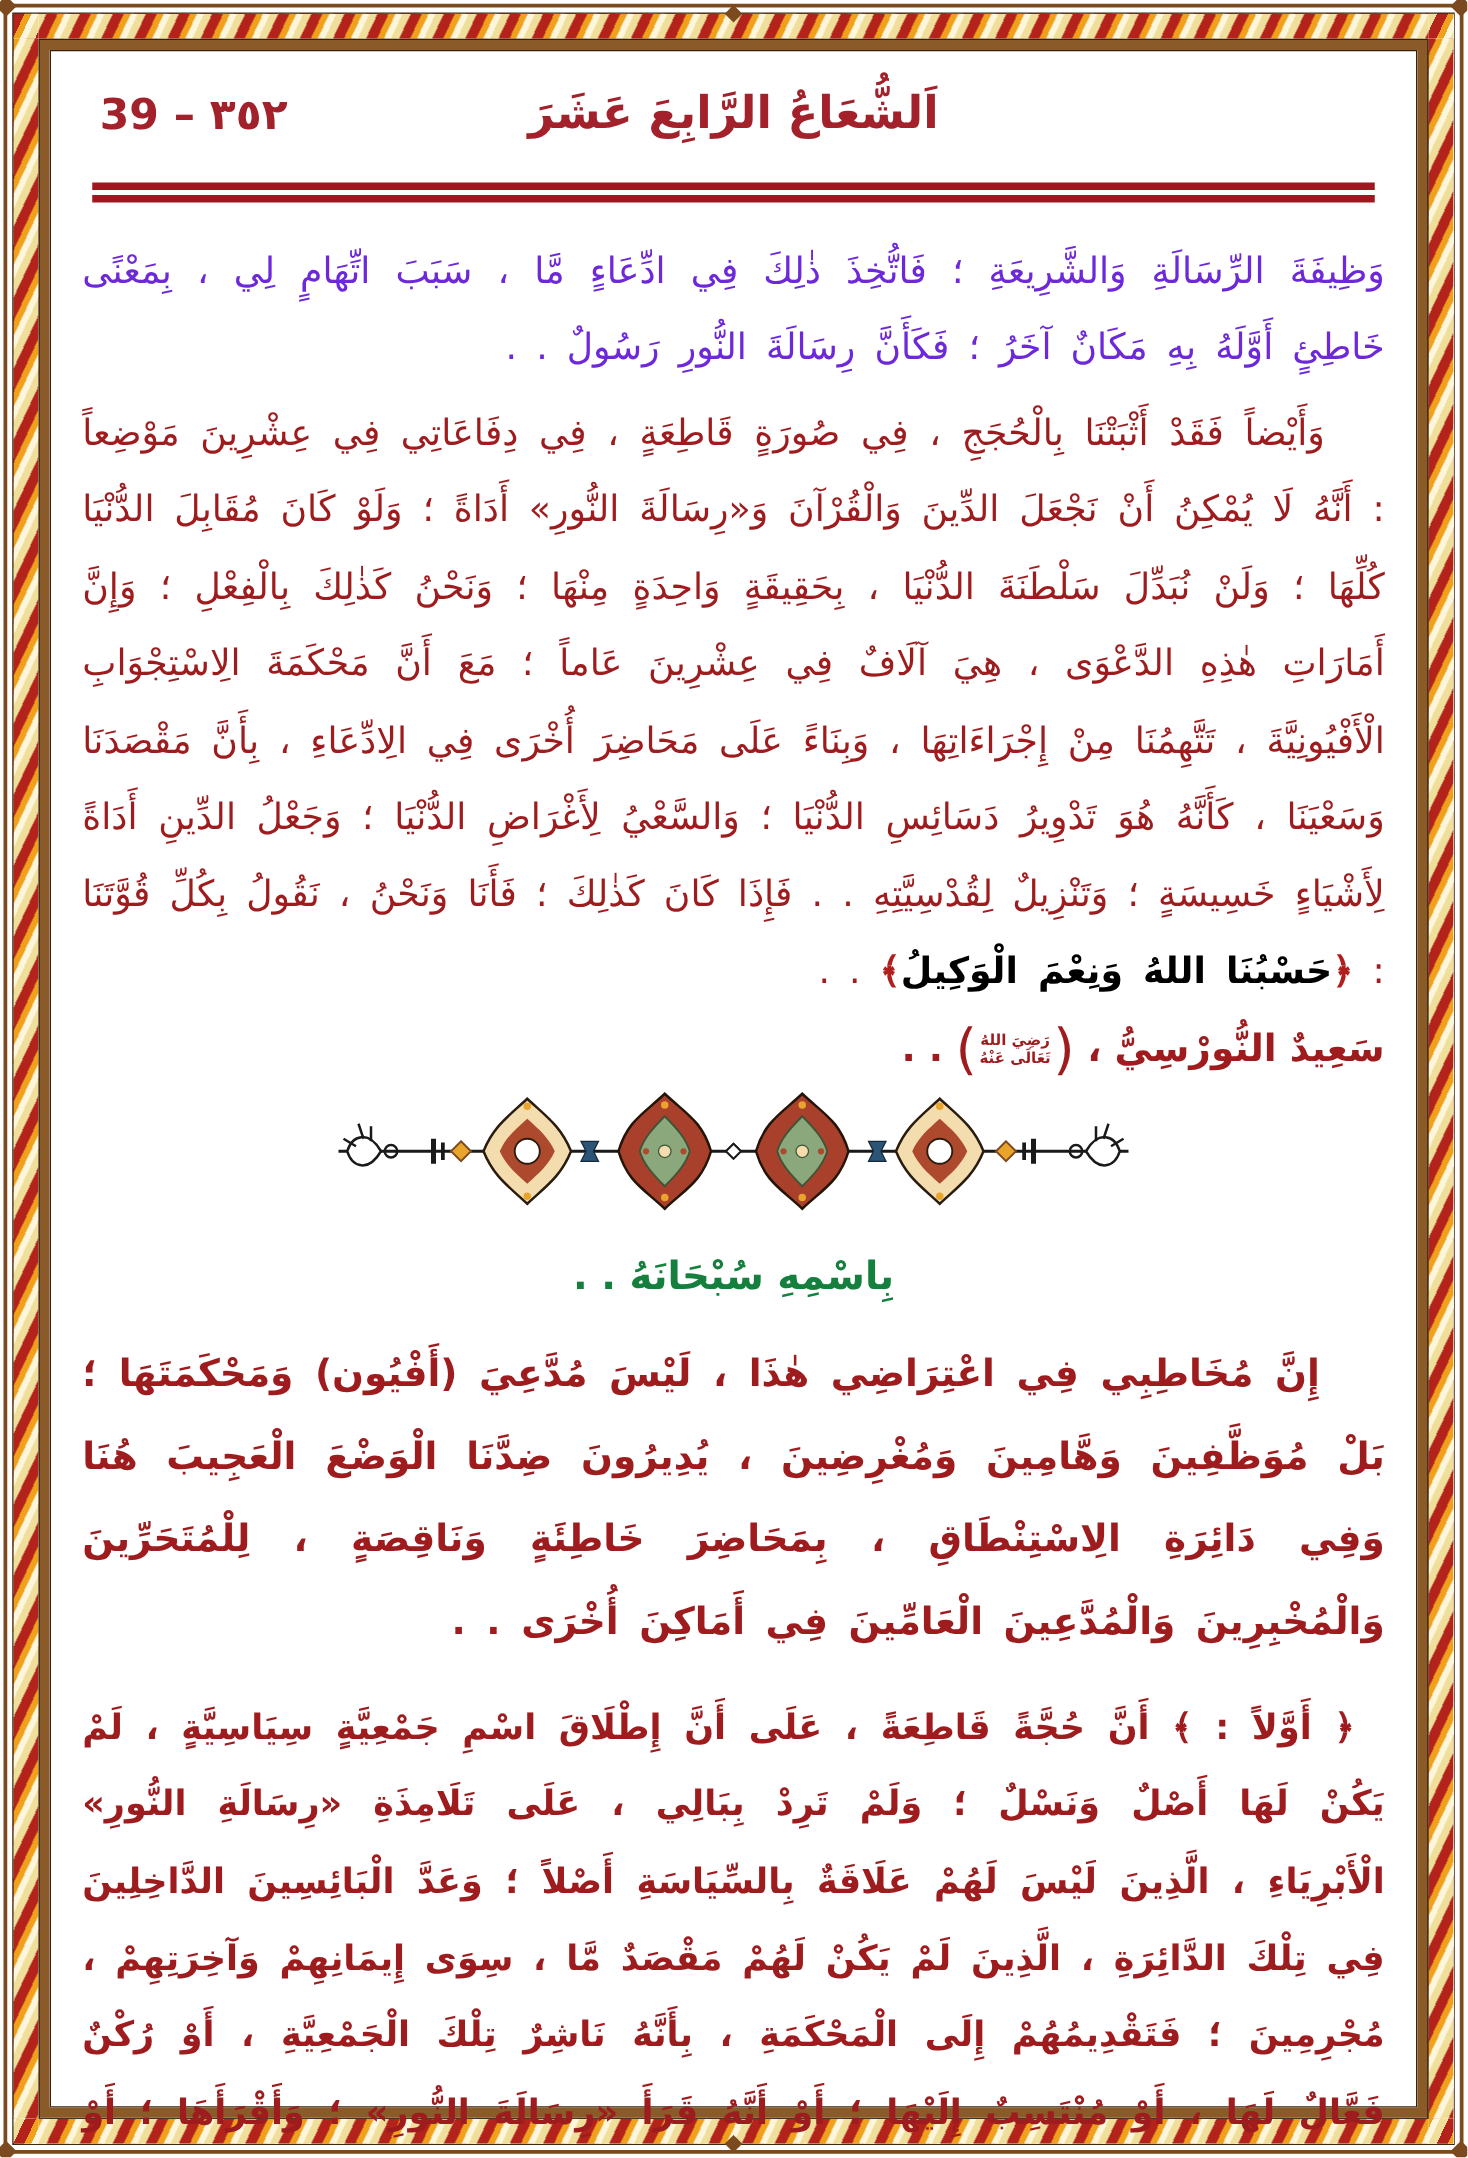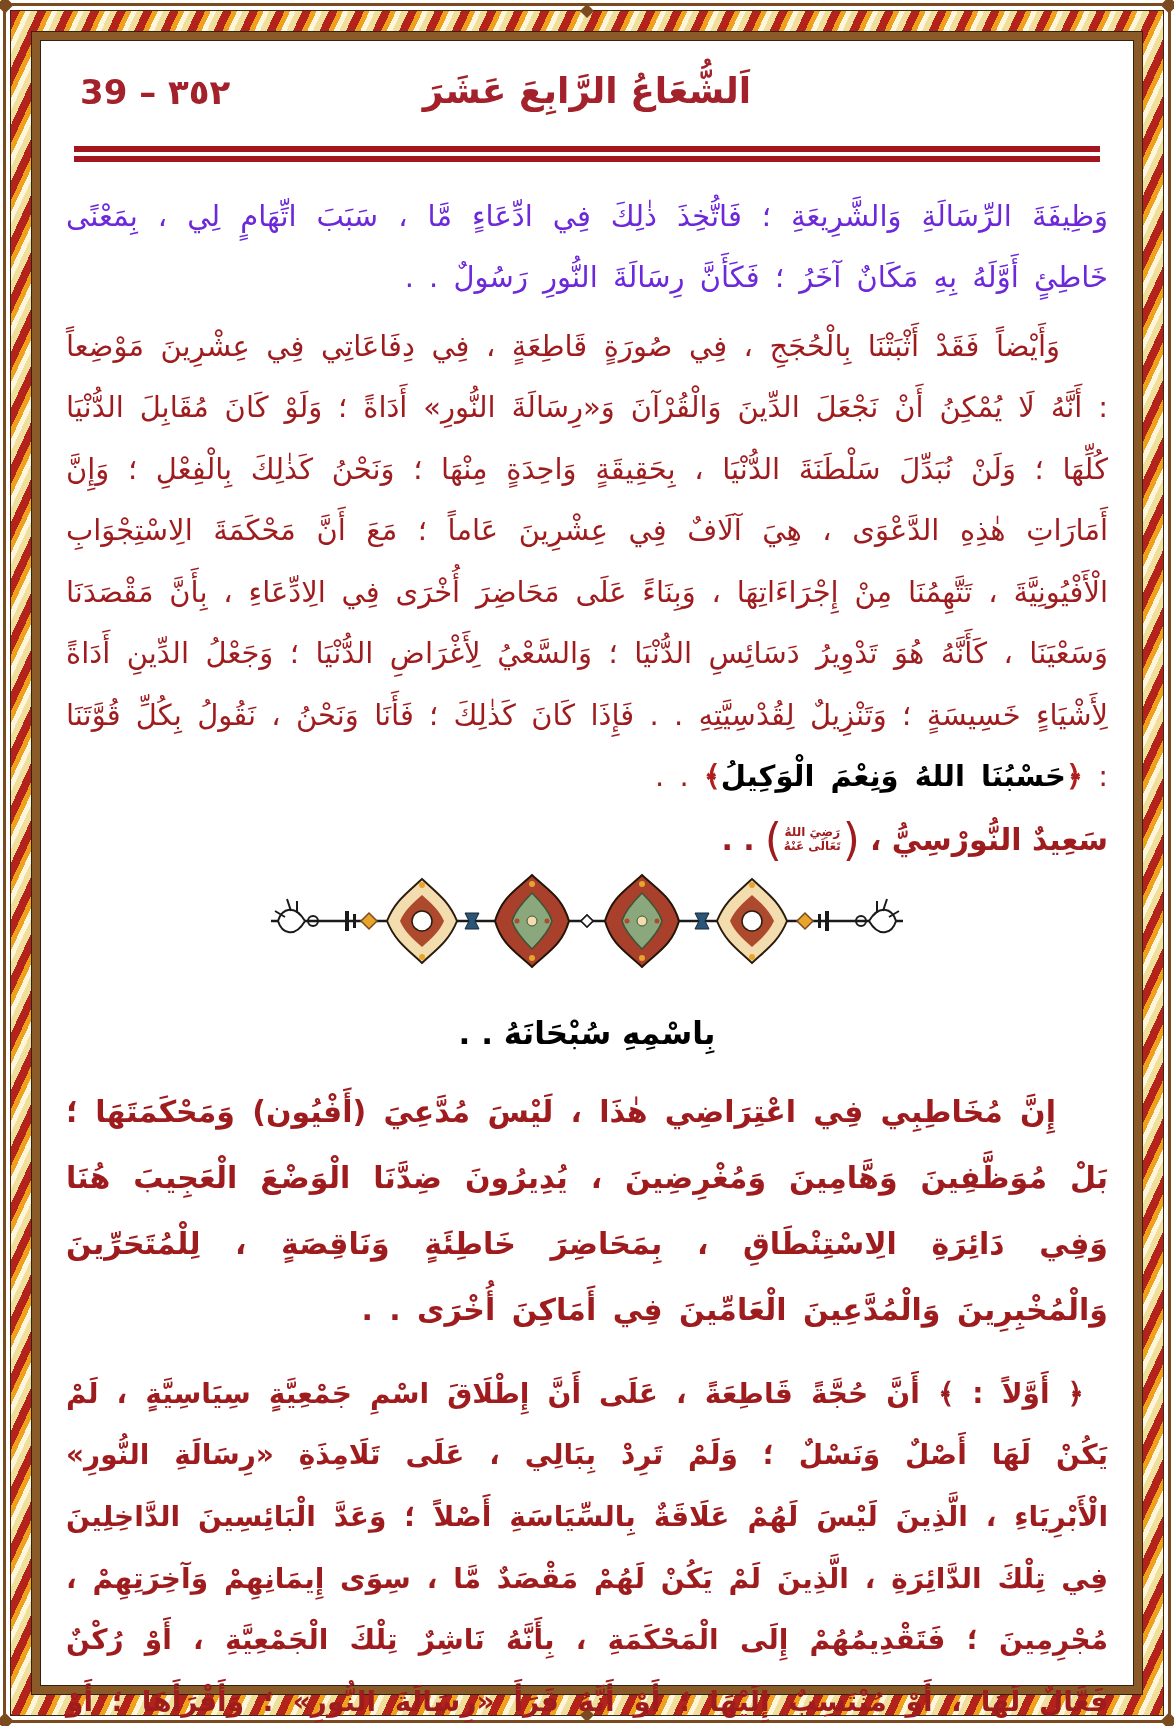--- a/index.html
+++ b/index.html
@@ -57,21 +57,21 @@
     direction:rtl;text-align:left;padding-left:58px;margin-top:14px;
     color:#9e1b1e;font-size:30px;font-weight:700;
     display:flex;justify-content:flex-start;flex-direction:row;align-items:center;gap:10px;
   }
   .signature .dots{font-weight:700;}
   .seal{display:inline-flex;align-items:center;color:#9e1b1e;}
   .seal .paren{font-size:44px;line-height:.8;font-weight:400;}
   .seal-stack{display:inline-flex;flex-direction:column;font-size:12px;line-height:1.2;text-align:center;font-weight:700;padding:0 2px;}
   .divider{margin-top:14px;text-align:center;}
   .heading-1{
-    text-align:center;color:#000000;font-size:31px;font-weight:700;margin-top:40px;
+    text-align:center;color:#15803d;font-size:31px;font-weight:700;margin-top:28px;
   }
   .heading-2{
     text-align:center;color:#9e1b1e;font-size:30px;font-weight:700;margin-top:26px;
   }
   .objection{font-size:30px;line-height:2.2;margin-top:28px;text-indent:52px;font-weight:600;}
   .first-point{font-size:28px;line-height:2.2;margin-top:20px;text-indent:24px;font-weight:600;}
 </style>
 </head>
 <body>
 

